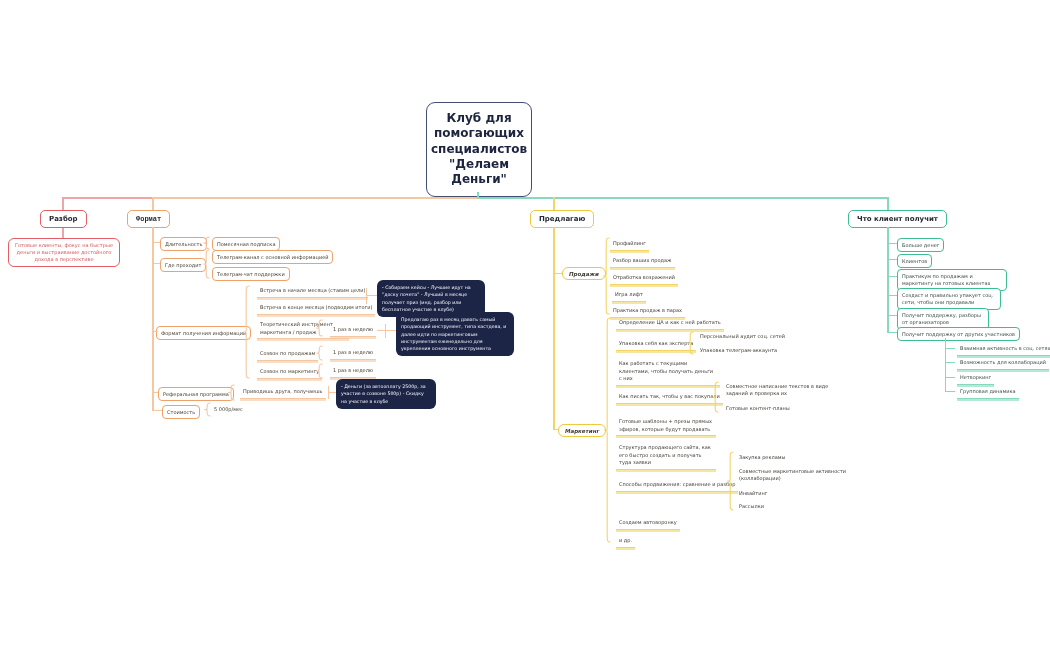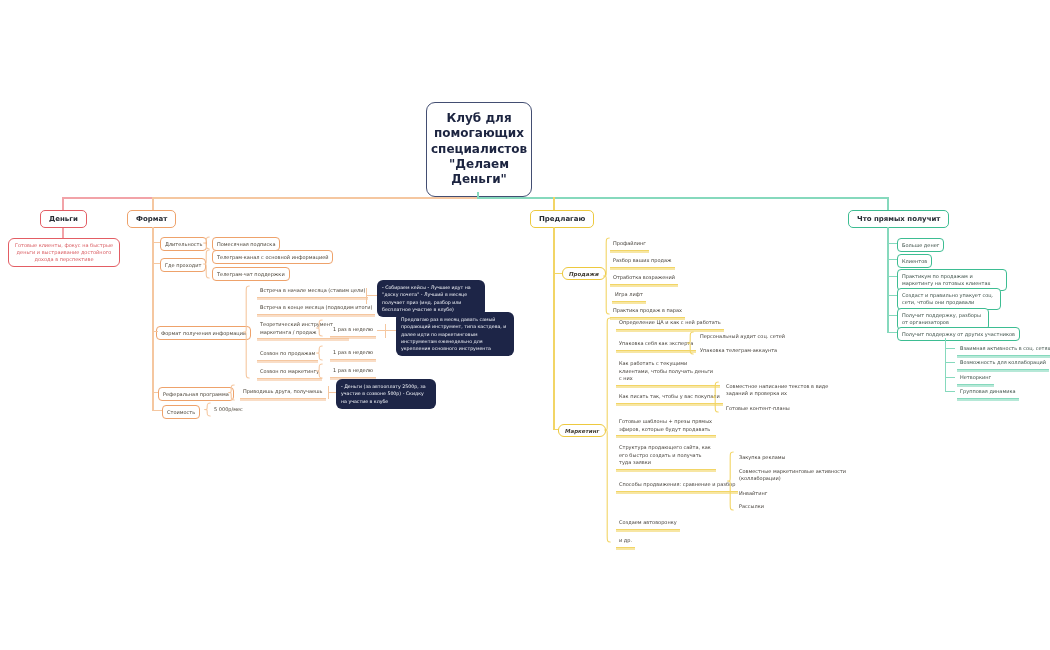--- a/index.html
+++ b/index.html
@@ -25,23 +25,23 @@
   .yellow.box,.yellow.uline,.yellow.plain{color:#45403a;}
   .yellow.labelbox{color:#3f3b33;}
   .teal.box,.teal.uline,.teal.plain{color:#3c4f47;}
   svg.overlay{position:absolute;left:0;top:0;pointer-events:none;}
 </style>
 </head>
 <body>
 
 <div id="canvas">
     <div class="node root" style="left: 426px; top: 102px; width: 106px; white-space: normal;">Клуб для помогающих специалистов "Делаем Деньги"</div>
-    <div class="node topic red" style="left: 40px; top: 210px; border-color: rgb(227, 93, 100);">Деньги</div>
+    <div class="node topic red" style="left: 40px; top: 210px; border-color: rgb(227, 93, 100);">Разбор</div>
     <div class="node box desc red" style="left: 8px; top: 238px; width: 112px; white-space: normal; color: rgb(216, 89, 94); border-color: rgb(227, 93, 100);">Готовые клиенты, фокус на быстрые деньги и выстраивание достойного дохода в перспективе</div>
-    <div class="node topic orange" style="left: 127px; top: 210px; border-color: rgb(238, 162, 107);">Формат</div>
+    <div class="node topic orange" style="left: 127px; top: 210px; border-color: rgb(238, 162, 107); font-family: Liberation Mono, monospace;">Формат</div>
     <div class="node box orange" style="left: 160px; top: 237px; border-color: rgb(238, 162, 107);">Длительность</div>
     <div class="node box orange" style="left: 212px; top: 237px; border-color: rgb(238, 162, 107);">Помесячная подписка</div>
     <div class="node box orange" style="left: 160px; top: 258px; border-color: rgb(238, 162, 107);">Где проходит</div>
     <div class="node box orange" style="left: 212px; top: 250px; border-color: rgb(238, 162, 107);">Телеграм-канал с основной информацией</div>
     <div class="node box orange" style="left: 212px; top: 267px; border-color: rgb(238, 162, 107);">Телеграм-чат поддержки</div>
     <div class="node box orange" style="left: 156px; top: 326px; border-color: rgb(238, 162, 107);">Формат получения информации</div>
     <div class="node uline orange" style="left: 257px; top: 286px; border-bottom: 1px solid rgb(245, 199, 160); box-shadow: rgba(245, 199, 160, 0.6) 0px 2px 0px 0px;">Встреча в начале месяца (ставим цели)</div>
     <div class="node uline orange" style="left: 257px; top: 303px; border-bottom: 1px solid rgb(245, 199, 160); box-shadow: rgba(245, 199, 160, 0.6) 0px 2px 0px 0px;">Встреча в конце месяца (подводим итоги)</div>
     <div class="node uline orange" style="left: 257px; top: 320px; width: 92px; white-space: normal; border-bottom: 1px solid rgb(245, 199, 160); box-shadow: rgba(245, 199, 160, 0.6) 0px 2px 0px 0px;">Теоретический инструмент маркетинга / продаж</div>
     <div class="node uline orange" style="left: 330px; top: 325px; border-bottom: 1px solid rgb(245, 199, 160); box-shadow: rgba(245, 199, 160, 0.6) 0px 2px 0px 0px;">1 раз в неделю</div>
@@ -77,21 +77,21 @@
     <div class="node plain yellow" style="left: 726px; top: 405px;">Готовые контент-планы</div>
     <div class="node uline yellow" style="left: 616px; top: 417px; width: 100px; white-space: normal; border-bottom: 1px solid rgb(242, 213, 102); box-shadow: rgba(242, 213, 102, 0.6) 0px 2px 0px 0px;">Готовые шаблоны + презы прямых эфиров, которые будут продавать</div>
     <div class="node uline yellow" style="left: 616px; top: 443px; width: 100px; white-space: normal; border-bottom: 1px solid rgb(242, 213, 102); box-shadow: rgba(242, 213, 102, 0.6) 0px 2px 0px 0px;">Структура продающего сайта, как его быстро создать и получать туда заявки</div>
     <div class="node uline yellow" style="left: 616px; top: 480px; border-bottom: 1px solid rgb(242, 213, 102); box-shadow: rgba(242, 213, 102, 0.6) 0px 2px 0px 0px;">Способы продвижения: сравнение и разбор</div>
     <div class="node plain yellow" style="left: 739px; top: 454px;">Закупка рекламы</div>
     <div class="node plain yellow" style="left: 739px; top: 468px; width: 110px; white-space: normal;">Совместные маркетинговые активности (коллаборации)</div>
     <div class="node plain yellow" style="left: 739px; top: 490px;">Инвайтинг</div>
     <div class="node plain yellow" style="left: 739px; top: 503px;">Рассылки</div>
     <div class="node uline yellow" style="left: 616px; top: 518px; border-bottom: 1px solid rgb(242, 213, 102); box-shadow: rgba(242, 213, 102, 0.6) 0px 2px 0px 0px;">Создаем автоворонку</div>
     <div class="node uline yellow" style="left: 616px; top: 536px; border-bottom: 1px solid rgb(242, 213, 102); box-shadow: rgba(242, 213, 102, 0.6) 0px 2px 0px 0px;">и др.</div>
-    <div class="node topic teal" style="left: 848px; top: 210px; border-color: rgb(61, 189, 146);">Что прямых получит</div>
+    <div class="node topic teal" style="left: 848px; top: 210px; border-color: rgb(61, 189, 146);">Что клиент получит</div>
     <div class="node box teal" style="left: 897px; top: 238px; border-color: rgb(61, 189, 146);">Больше денег</div>
     <div class="node box teal" style="left: 897px; top: 254px; border-color: rgb(61, 189, 146);">Клиентов</div>
     <div class="node box teal" style="left: 897px; top: 269px; width: 110px; white-space: normal; border-color: rgb(61, 189, 146);">Практикум по продажам и маркетингу на готовых клиентах</div>
     <div class="node box teal" style="left: 897px; top: 288px; width: 104px; white-space: normal; border-color: rgb(61, 189, 146);">Создаст и правильно упакует соц. сети, чтобы они продавали</div>
     <div class="node box teal" style="left: 897px; top: 308px; width: 92px; white-space: normal; border-color: rgb(61, 189, 146);">Получит поддержку, разборы от организаторов</div>
     <div class="node box teal" style="left: 897px; top: 327px; border-color: rgb(61, 189, 146);">Получит поддержку от других участников</div>
     <div class="node uline teal" style="left: 957px; top: 344px; border-bottom: 1px solid rgb(134, 217, 189); box-shadow: rgba(134, 217, 189, 0.6) 0px 2px 0px 0px;">Взаимная активность в соц. сетях</div>
     <div class="node uline teal" style="left: 957px; top: 358px; border-bottom: 1px solid rgb(134, 217, 189); box-shadow: rgba(134, 217, 189, 0.6) 0px 2px 0px 0px;">Возможность для коллабораций</div>
     <div class="node uline teal" style="left: 957px; top: 373px; border-bottom: 1px solid rgb(134, 217, 189); box-shadow: rgba(134, 217, 189, 0.6) 0px 2px 0px 0px;">Нетворкинг</div>
     <div class="node uline teal" style="left: 957px; top: 387px; border-bottom: 1px solid rgb(134, 217, 189); box-shadow: rgba(134, 217, 189, 0.6) 0px 2px 0px 0px;">Групповая динамика</div>

